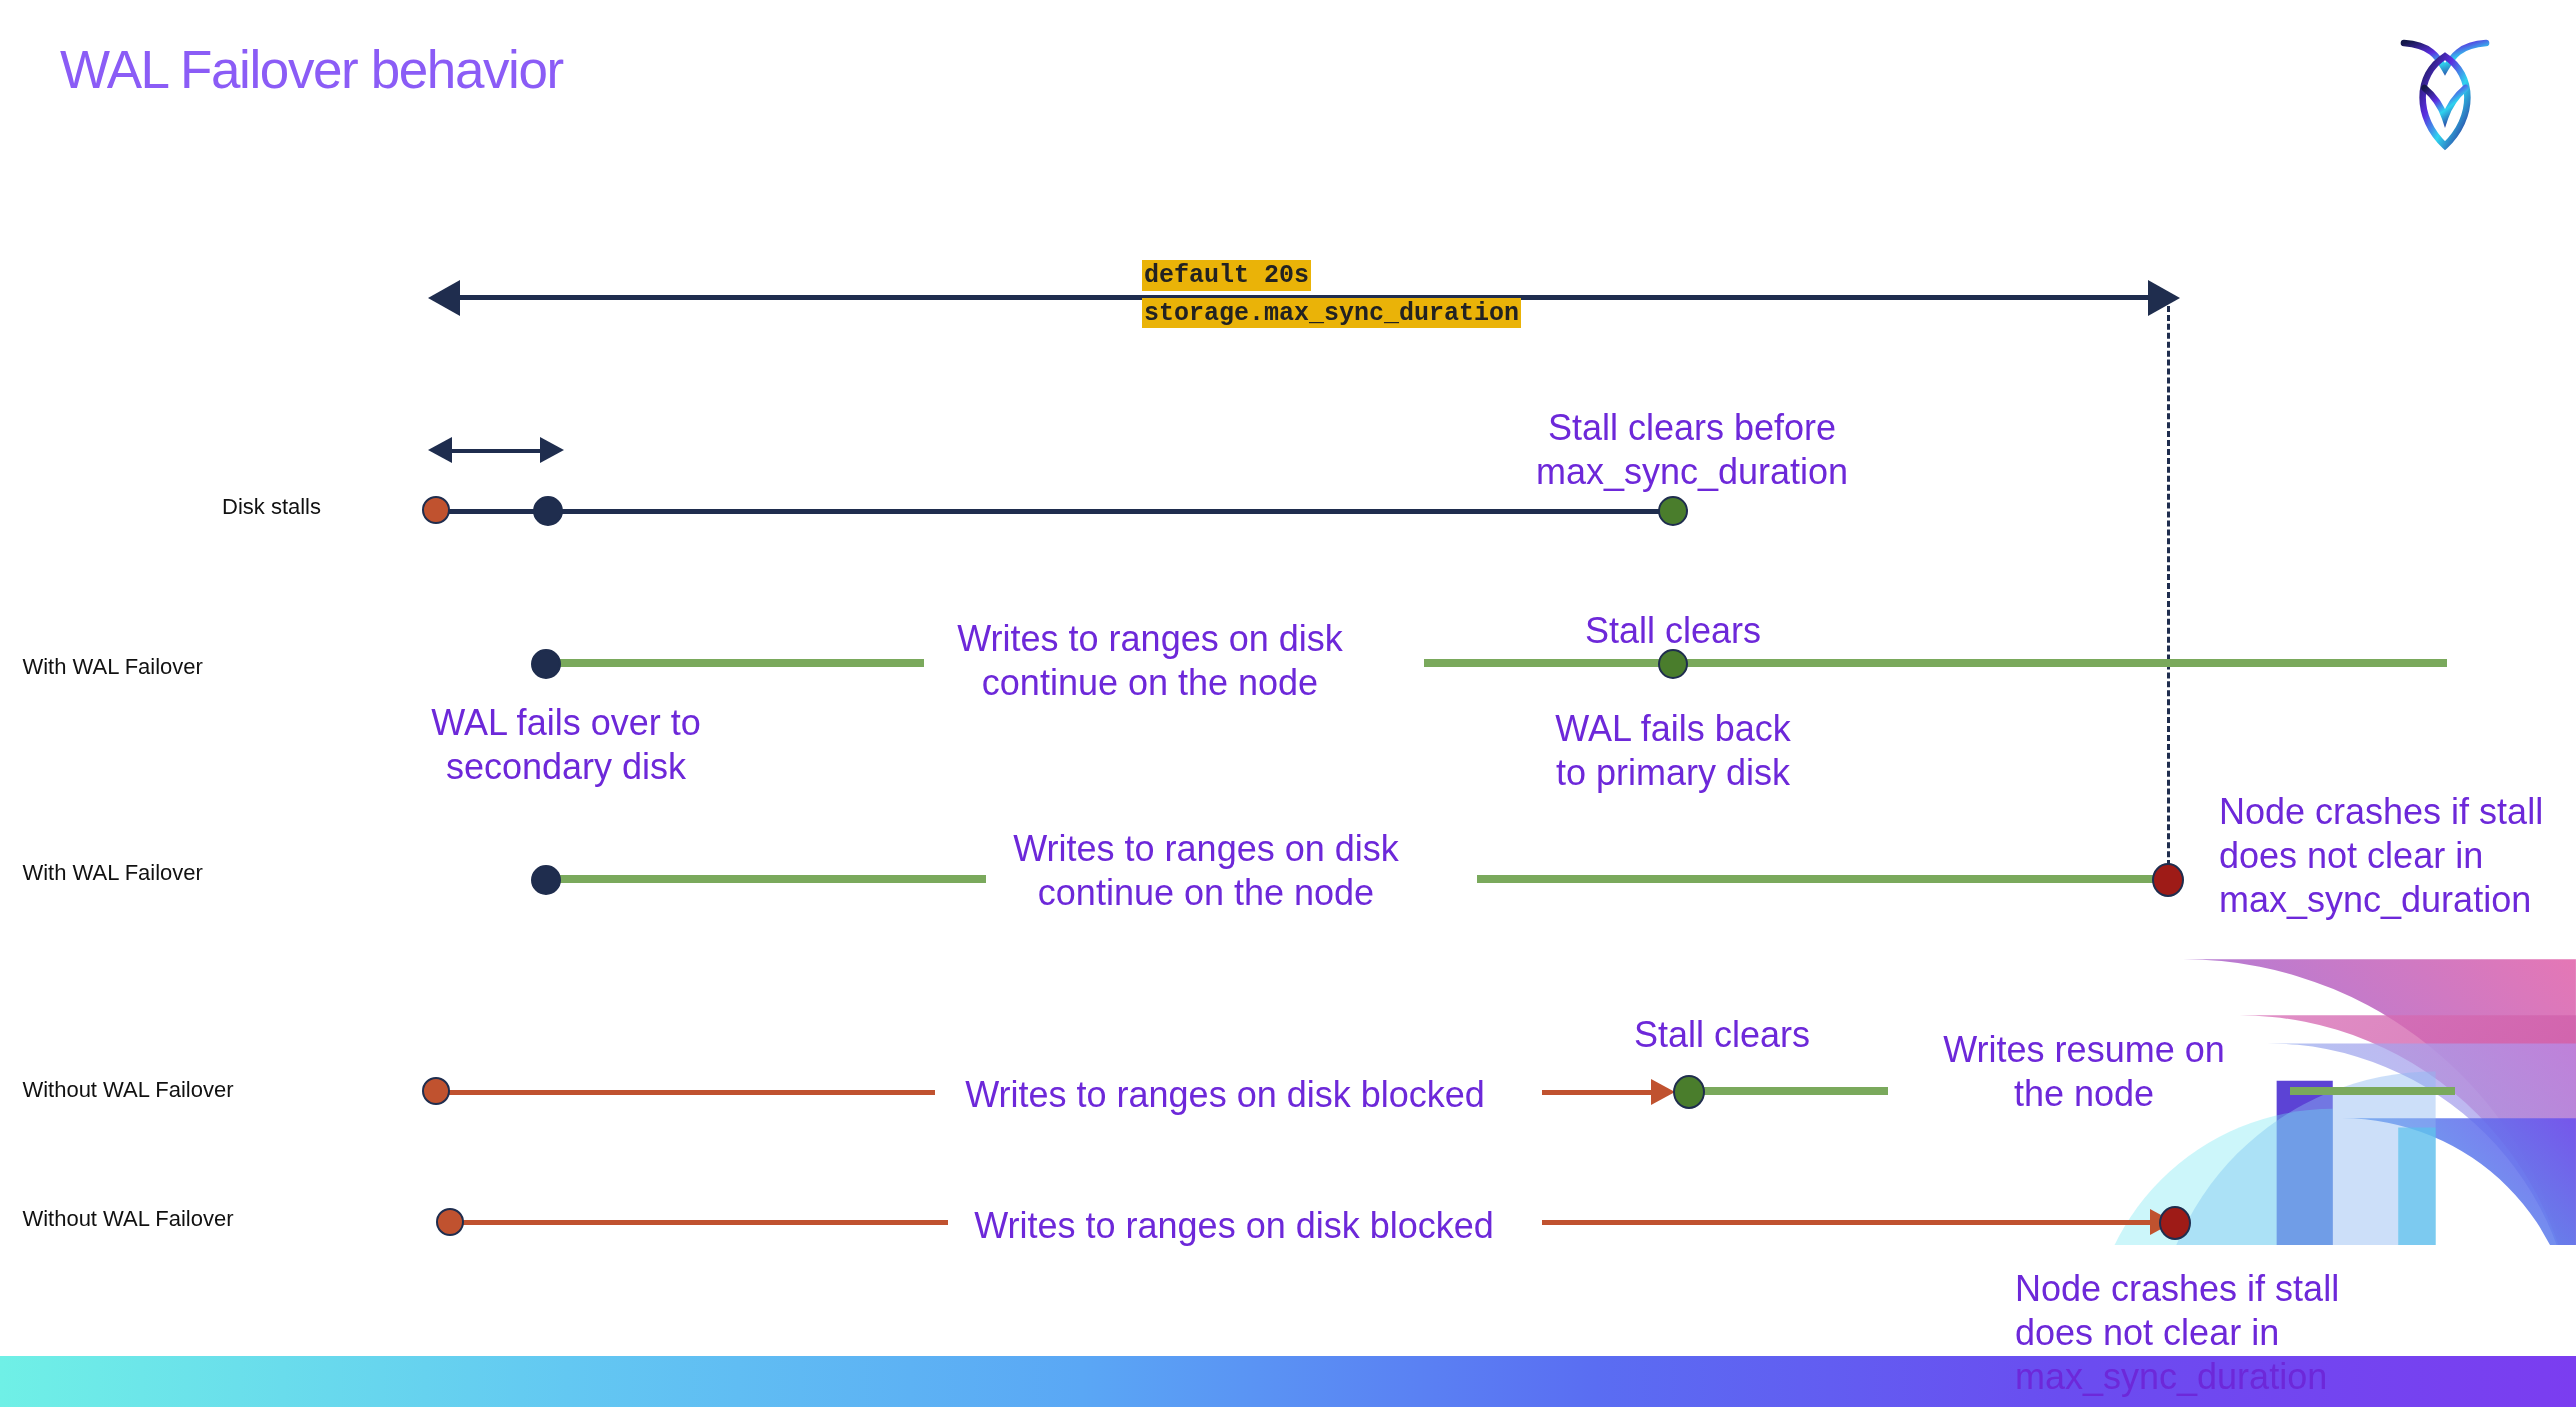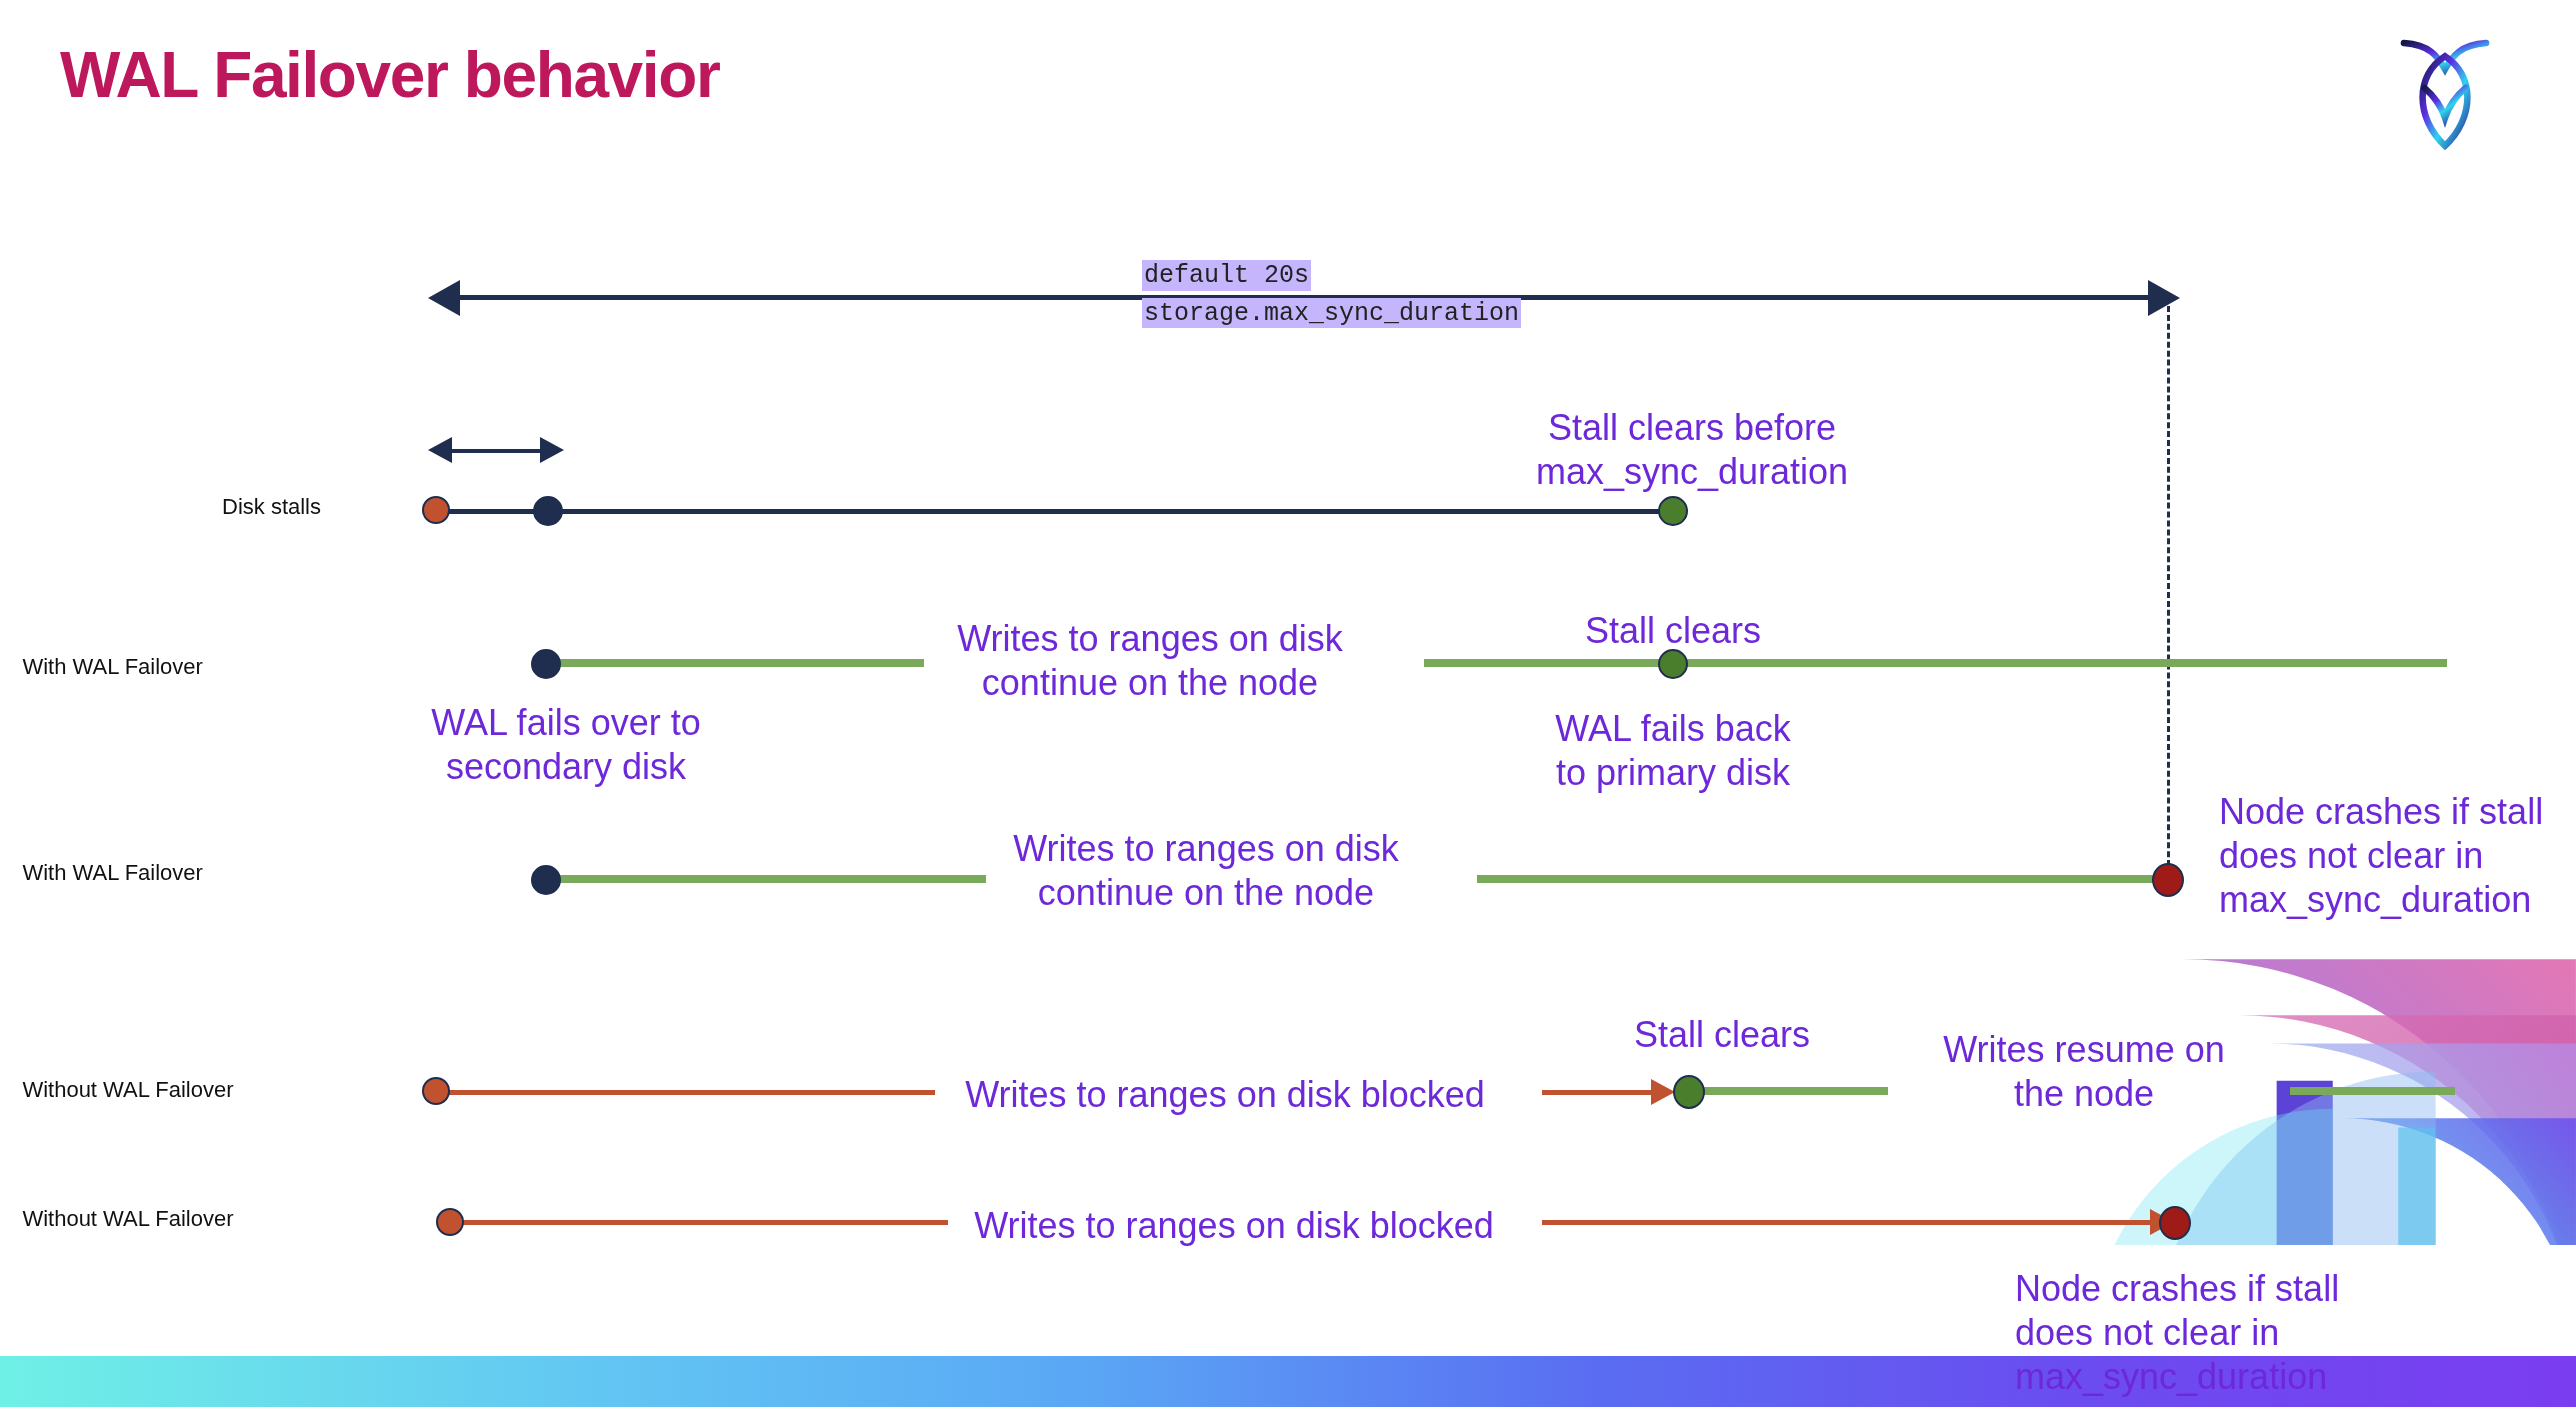--- a/index.html
+++ b/index.html
@@ -1,22 +1,22 @@
 <!DOCTYPE html>
 <html style="font-size:15px"><head>
 <meta charset="utf-8">
 <style>
   html,body{margin:0;padding:0;background:#ffffff;}
   body{width:2576px;height:1408px;position:relative;overflow:hidden;
        font-family:"Liberation Sans","DejaVu Sans",sans-serif;color:#111;}
   .stage{position:absolute;inset:0;width:2576px;height:1408px;}
 
   
-  .title{position:absolute;left:60px;top:43px;font-size:64px;font-weight:bold;
-         letter-spacing:-1.4px;color:#be185d;line-height:1;}
+  .title{position:absolute;left:60px;top:43px;font-size:53px;font-weight:normal;
+         letter-spacing:-1.4px;color:#8b5cf6;line-height:1;}
 
   
   .logo{position:absolute;left:2389px;top:28px;width:112px;height:131px;}
 
   
   .art{position:absolute;right:0;bottom:56px;width:580px;height:505px;
        overflow:hidden;pointer-events:none;}
   .bottombar{position:absolute;left:0;bottom:0;width:2576px;height:52px;
        background:linear-gradient(90deg,#6ff0e6 0%,#63c8f2 22%,#5aa7f5 42%,
        #5a6df2 62%,#6a4df0 80%,#7b3df0 100%);}
@@ -26,21 +26,21 @@
   
   .lbl{position:absolute;font-size:36px;line-height:1.22;color:#6d28d9;
        white-space:pre-line;}
   .lbl.c{text-align:center;}
   .lbl.l{text-align:left;}
   .rowlabel{position:absolute;font-size:22px;color:#111;white-space:nowrap;}
 
   
   .mono{position:absolute;font-family:"Liberation Mono","DejaVu Sans Mono",monospace;
         font-size:25px;line-height:1.5;color:#222;}
-  .mono span{background:#c4b5fd;padding:0.9px 1.9px;}
+  .mono span{background:#eab308;padding:0.9px 1.9px;font-weight:bold;}
 
   
   .hline{position:absolute;height:4.7px;background:#1f2d4e;}
   .gline{position:absolute;height:8.4px;background:#7aa95c;}
   .rline{position:absolute;height:4.7px;background:#c0522f;}
   .vdash{position:absolute;width:0;border-left:3.7px dashed #1f2d4e;}
 
   .dot{position:absolute;border-radius:50%;border:2.8px solid #1f2d4e;box-sizing:border-box;}
   .dot.red{background:#c0522f;}
   .dot.navy{background:#1f2d4e;}

